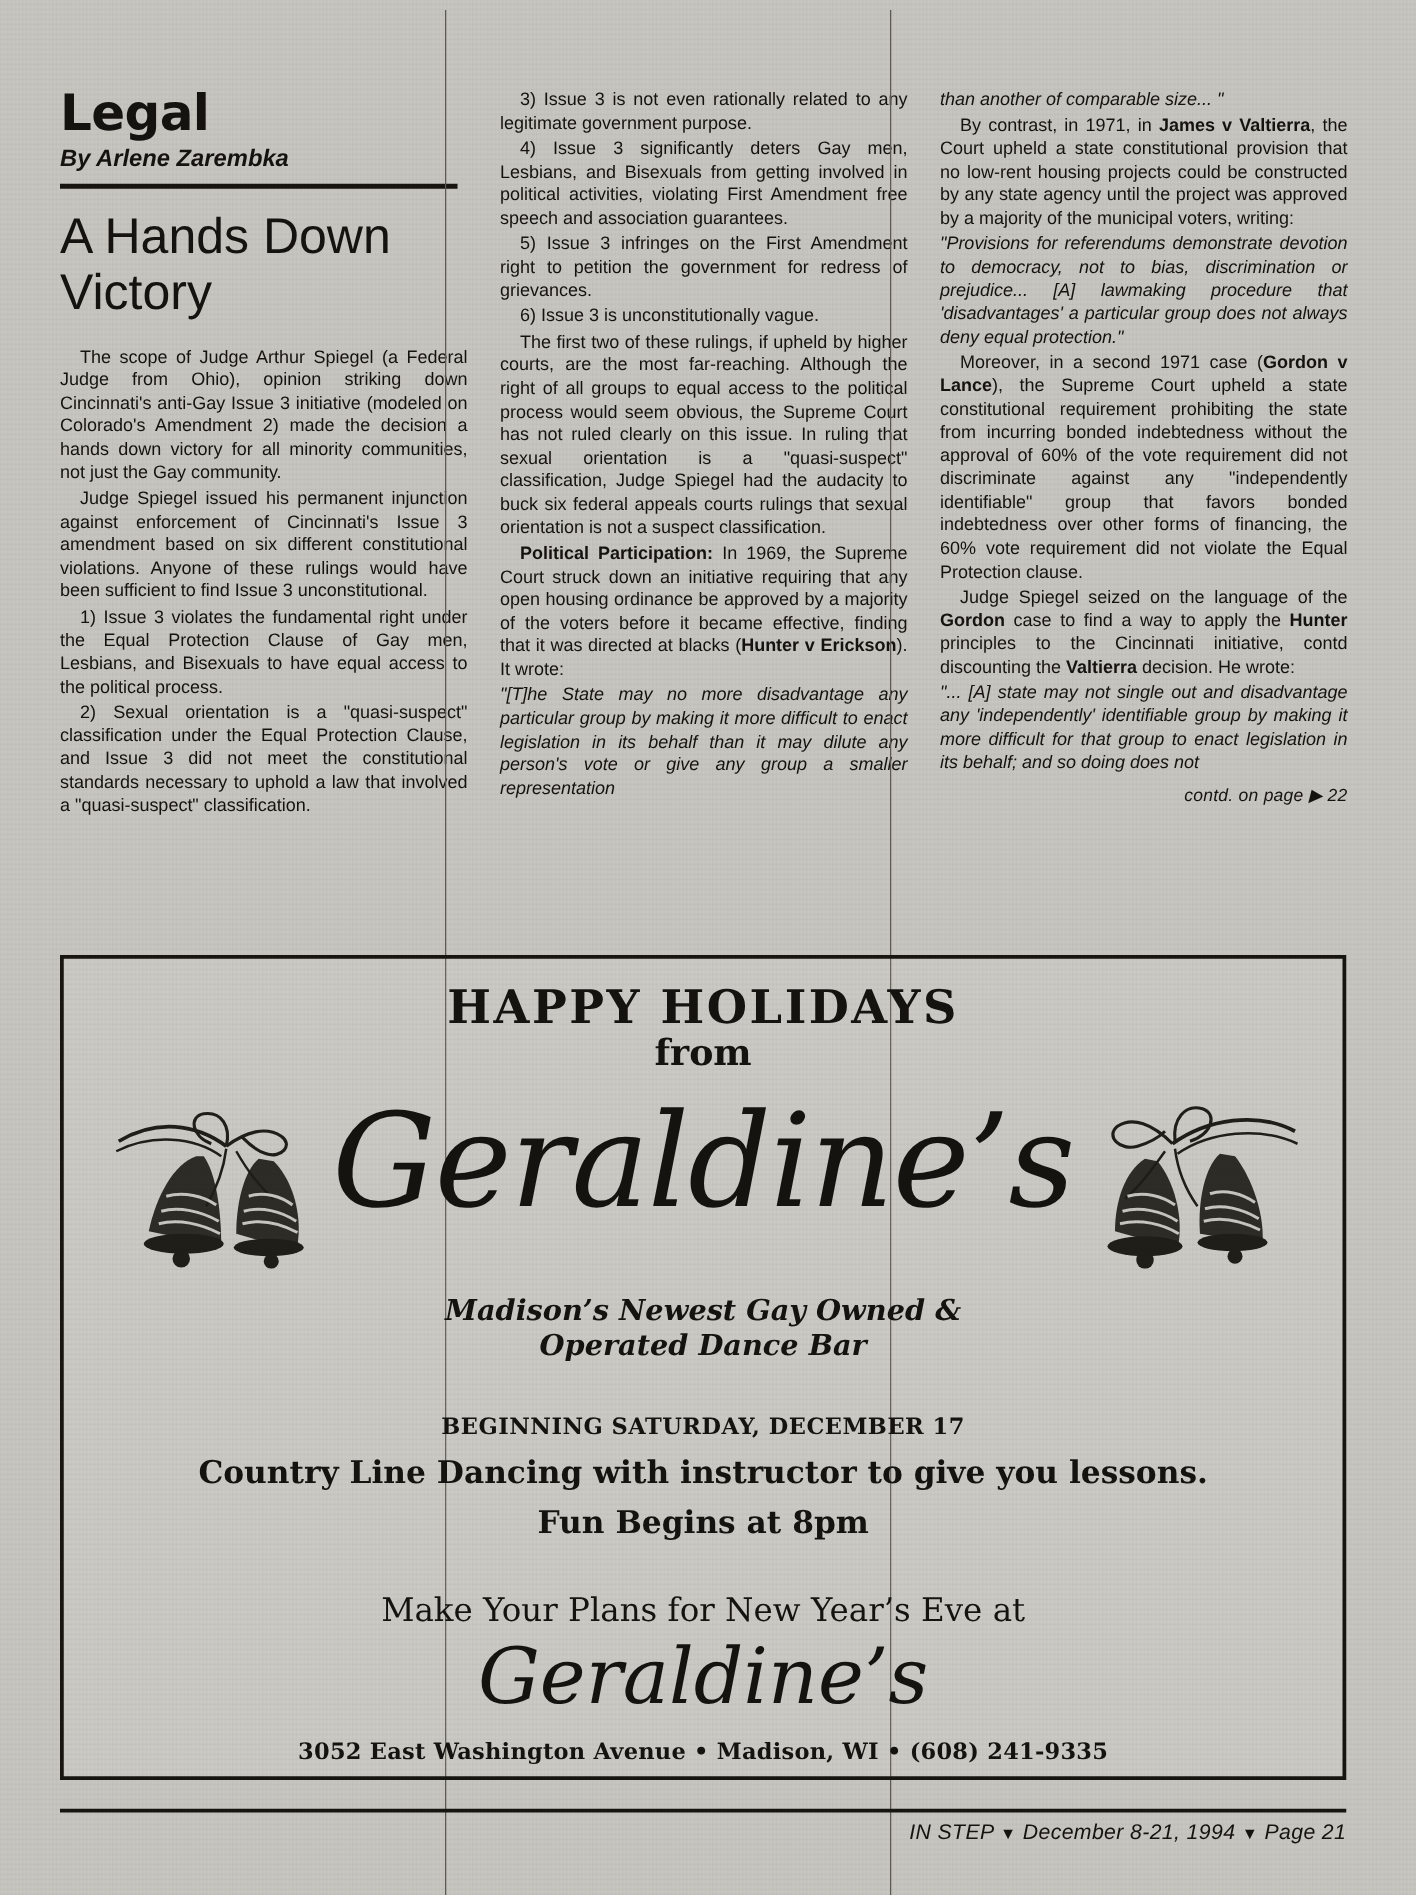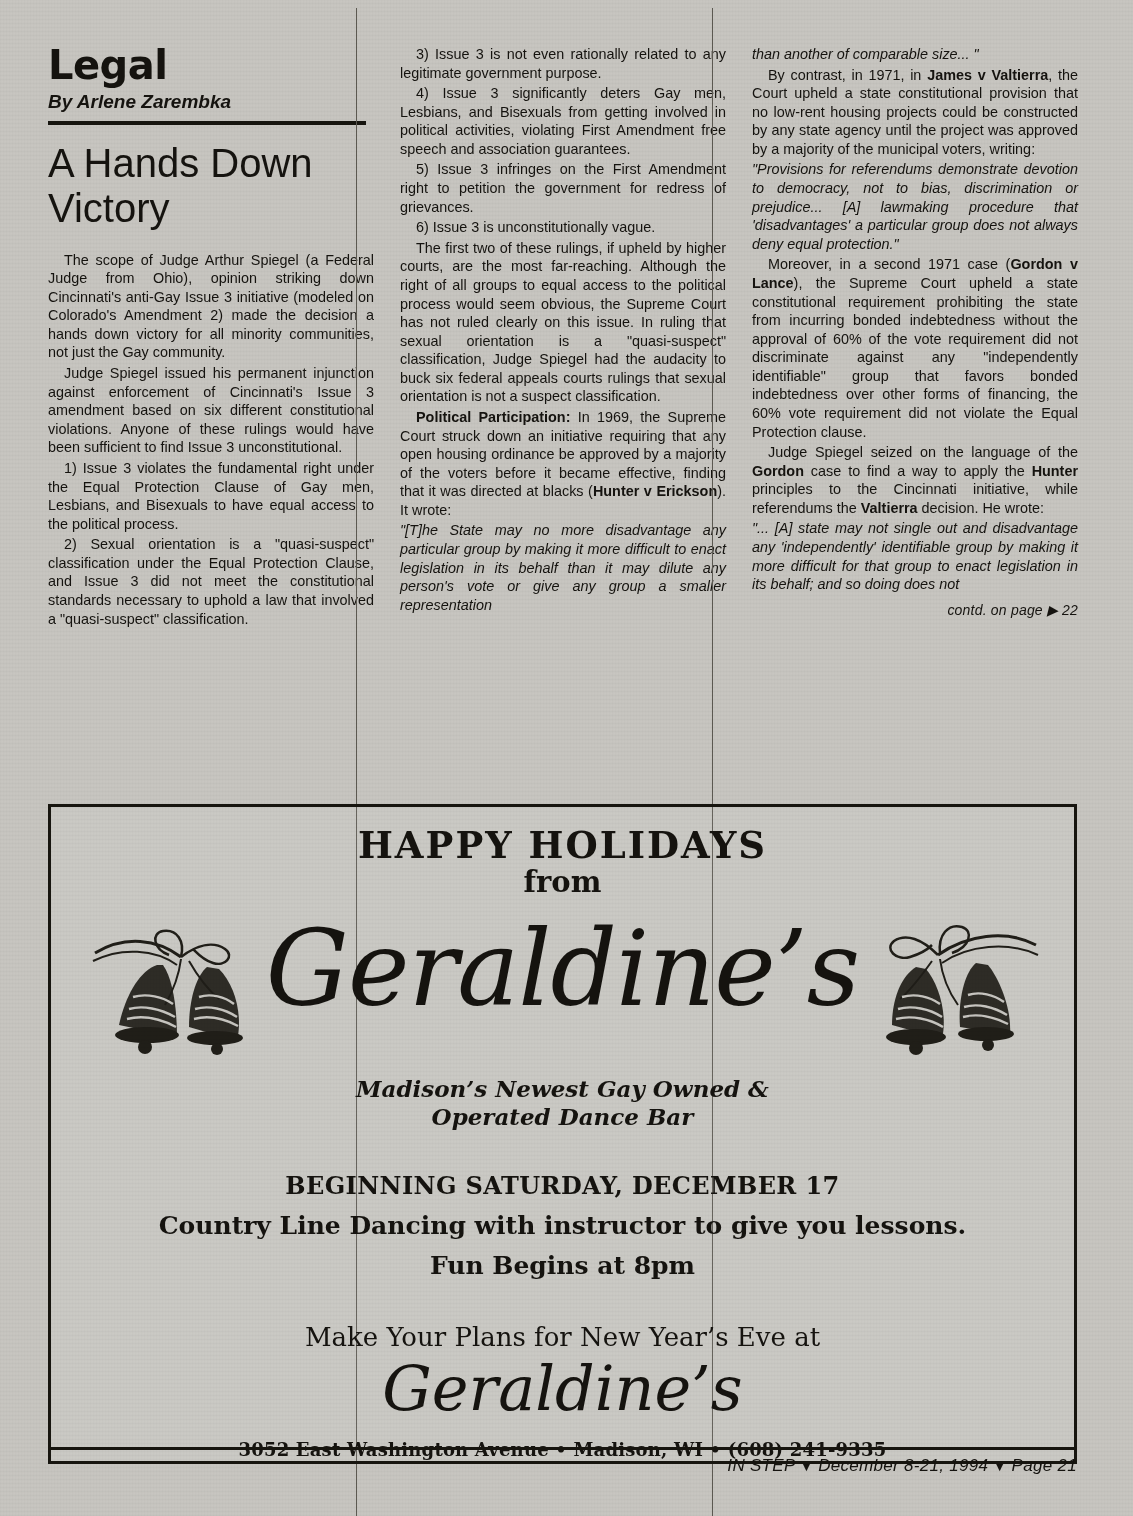--- a/index.html
+++ b/index.html
@@ -23,21 +23,21 @@
     background:
       repeating-linear-gradient(0deg, rgba(0,0,0,0.035) 0px, rgba(0,0,0,0.0) 2px, rgba(255,255,255,0.03) 3px, rgba(0,0,0,0.02) 4px),
       repeating-linear-gradient(90deg, rgba(0,0,0,0.03) 0px, rgba(255,255,255,0.02) 2px, rgba(0,0,0,0.015) 3px);
     opacity: 0.85;
     mix-blend-mode: multiply;
     z-index: 50;
   }
   .page {
     position: absolute;
     inset: 0;
-    padding: 45px 55px 20px 48px;
+    padding: 71px 55px 20px 48px;
     box-sizing: border-box;
   }
 
   
   .article {
     display: flex;
     gap: 26px;
     height: 710px;
   }
   .col {
@@ -104,21 +104,21 @@
     border-left: 1px solid #5d5a52;
   }
   .vrule.v1 { left: 356px; }
   .vrule.v2 { left: 712px; }
 
   
   .ad {
     position: absolute;
     left: 48px;
     right: 56px;
-    top: 804px;
+    top: 764px;
     height: 660px;
     border: 3px solid #17150f;
     background: rgba(255,255,255,0.07);
     box-sizing: border-box;
     padding: 14px 20px 10px 20px;
     text-align: center;
     overflow: hidden;
   }
   .ad-happy {
     font-family: "DejaVu Serif", serif;
@@ -163,21 +163,21 @@
     font-family: "DejaVu Serif", serif;
     font-weight: bold;
     font-style: italic;
     font-size: 23px;
     line-height: 1.22;
     margin: 6px 0 0 0;
   }
   .ad-begin {
     font-family: "DejaVu Serif", serif;
     font-weight: bold;
-    font-size: 24px;
+    font-size: 18px;
     margin: 40px 0 0 0;
     letter-spacing: 0.4px;
   }
   .ad-country {
     font-family: "DejaVu Serif", serif;
     font-weight: bold;
     font-size: 25px;
     margin: 11px 0 0 0;
   }
   .ad-fun {
@@ -252,21 +252,21 @@
       <p class="body">The first two of these rulings, if upheld by higher courts, are the most far-reaching. Although the right of all groups to equal access to the political process would seem obvious, the Supreme Court has not ruled clearly on this issue. In ruling that sexual orientation is a "quasi-suspect" classification, Judge Spiegel had the audacity to buck six federal appeals courts rulings that sexual orientation is not a suspect classification.</p>
       <p class="body"><span class="b">Political Participation:</span><span> In 1969, the Supreme Court struck down an initiative requiring that any open housing ordinance be approved by a majority of the voters before it became effective, finding that it was directed at blacks (</span><span class="b">Hunter v Erickson</span><span>). It wrote:</span></p>
       <p class="body ital noind">"[T]he State may no more disadvantage any particular group by making it more difficult to enact legislation in its behalf than it may dilute any person's vote or give any group a smaller representation</p>
     </div>
 
     <div class="col c3">
       <p class="body ital noind">than another of comparable size... "</p>
       <p class="body"><span>By contrast, in 1971, in </span><span class="b">James v Valtierra</span><span>, the Court upheld a state constitutional provision that no low-rent housing projects could be constructed by any state agency until the project was approved by a majority of the municipal voters, writing:</span></p>
       <p class="body ital noind">"Provisions for referendums demonstrate devotion to democracy, not to bias, discrimination or prejudice... [A] lawmaking procedure that 'disadvantages' a particular group does not always deny equal protection."</p>
       <p class="body"><span>Moreover, in a second 1971 case (</span><span class="b">Gordon v Lance</span><span>), the Supreme Court upheld a state constitutional requirement prohibiting the state from incurring bonded indebtedness without the approval of 60% of the vote requirement did not discriminate against any "independently identifiable" group that favors bonded indebtedness over other forms of financing, the 60% vote requirement did not violate the Equal Protection clause.</span></p>
-      <p class="body"><span>Judge Spiegel seized on the language of the </span><span class="b">Gordon</span><span> case to find a way to apply the </span><span class="b">Hunter</span><span> principles to the Cincinnati initiative, while referendums the </span><span class="b">Valtierra</span><span> decision. He wrote:</span></p>
+      <p class="body"><span>Judge Spiegel seized on the language of the </span><span class="b">Gordon</span><span> case to find a way to apply the </span><span class="b">Hunter</span><span> principles to the Cincinnati initiative, contd discounting the </span><span class="b">Valtierra</span><span> decision. He wrote:</span></p>
       <p class="body ital noind">"... [A] state may not single out and disadvantage any 'independently' identifiable group by making it more difficult for that group to enact legislation in its behalf; and so doing does not</p>
       <div class="contd"><span>contd. on page</span> <span>▶</span> <span>22</span></div>
     </div>
 
     <div class="vrule v1"></div>
     <div class="vrule v2"></div>
   </div>
 
   <div class="ad">
     <div class="ad-happy">HAPPY HOLIDAYS</div>

